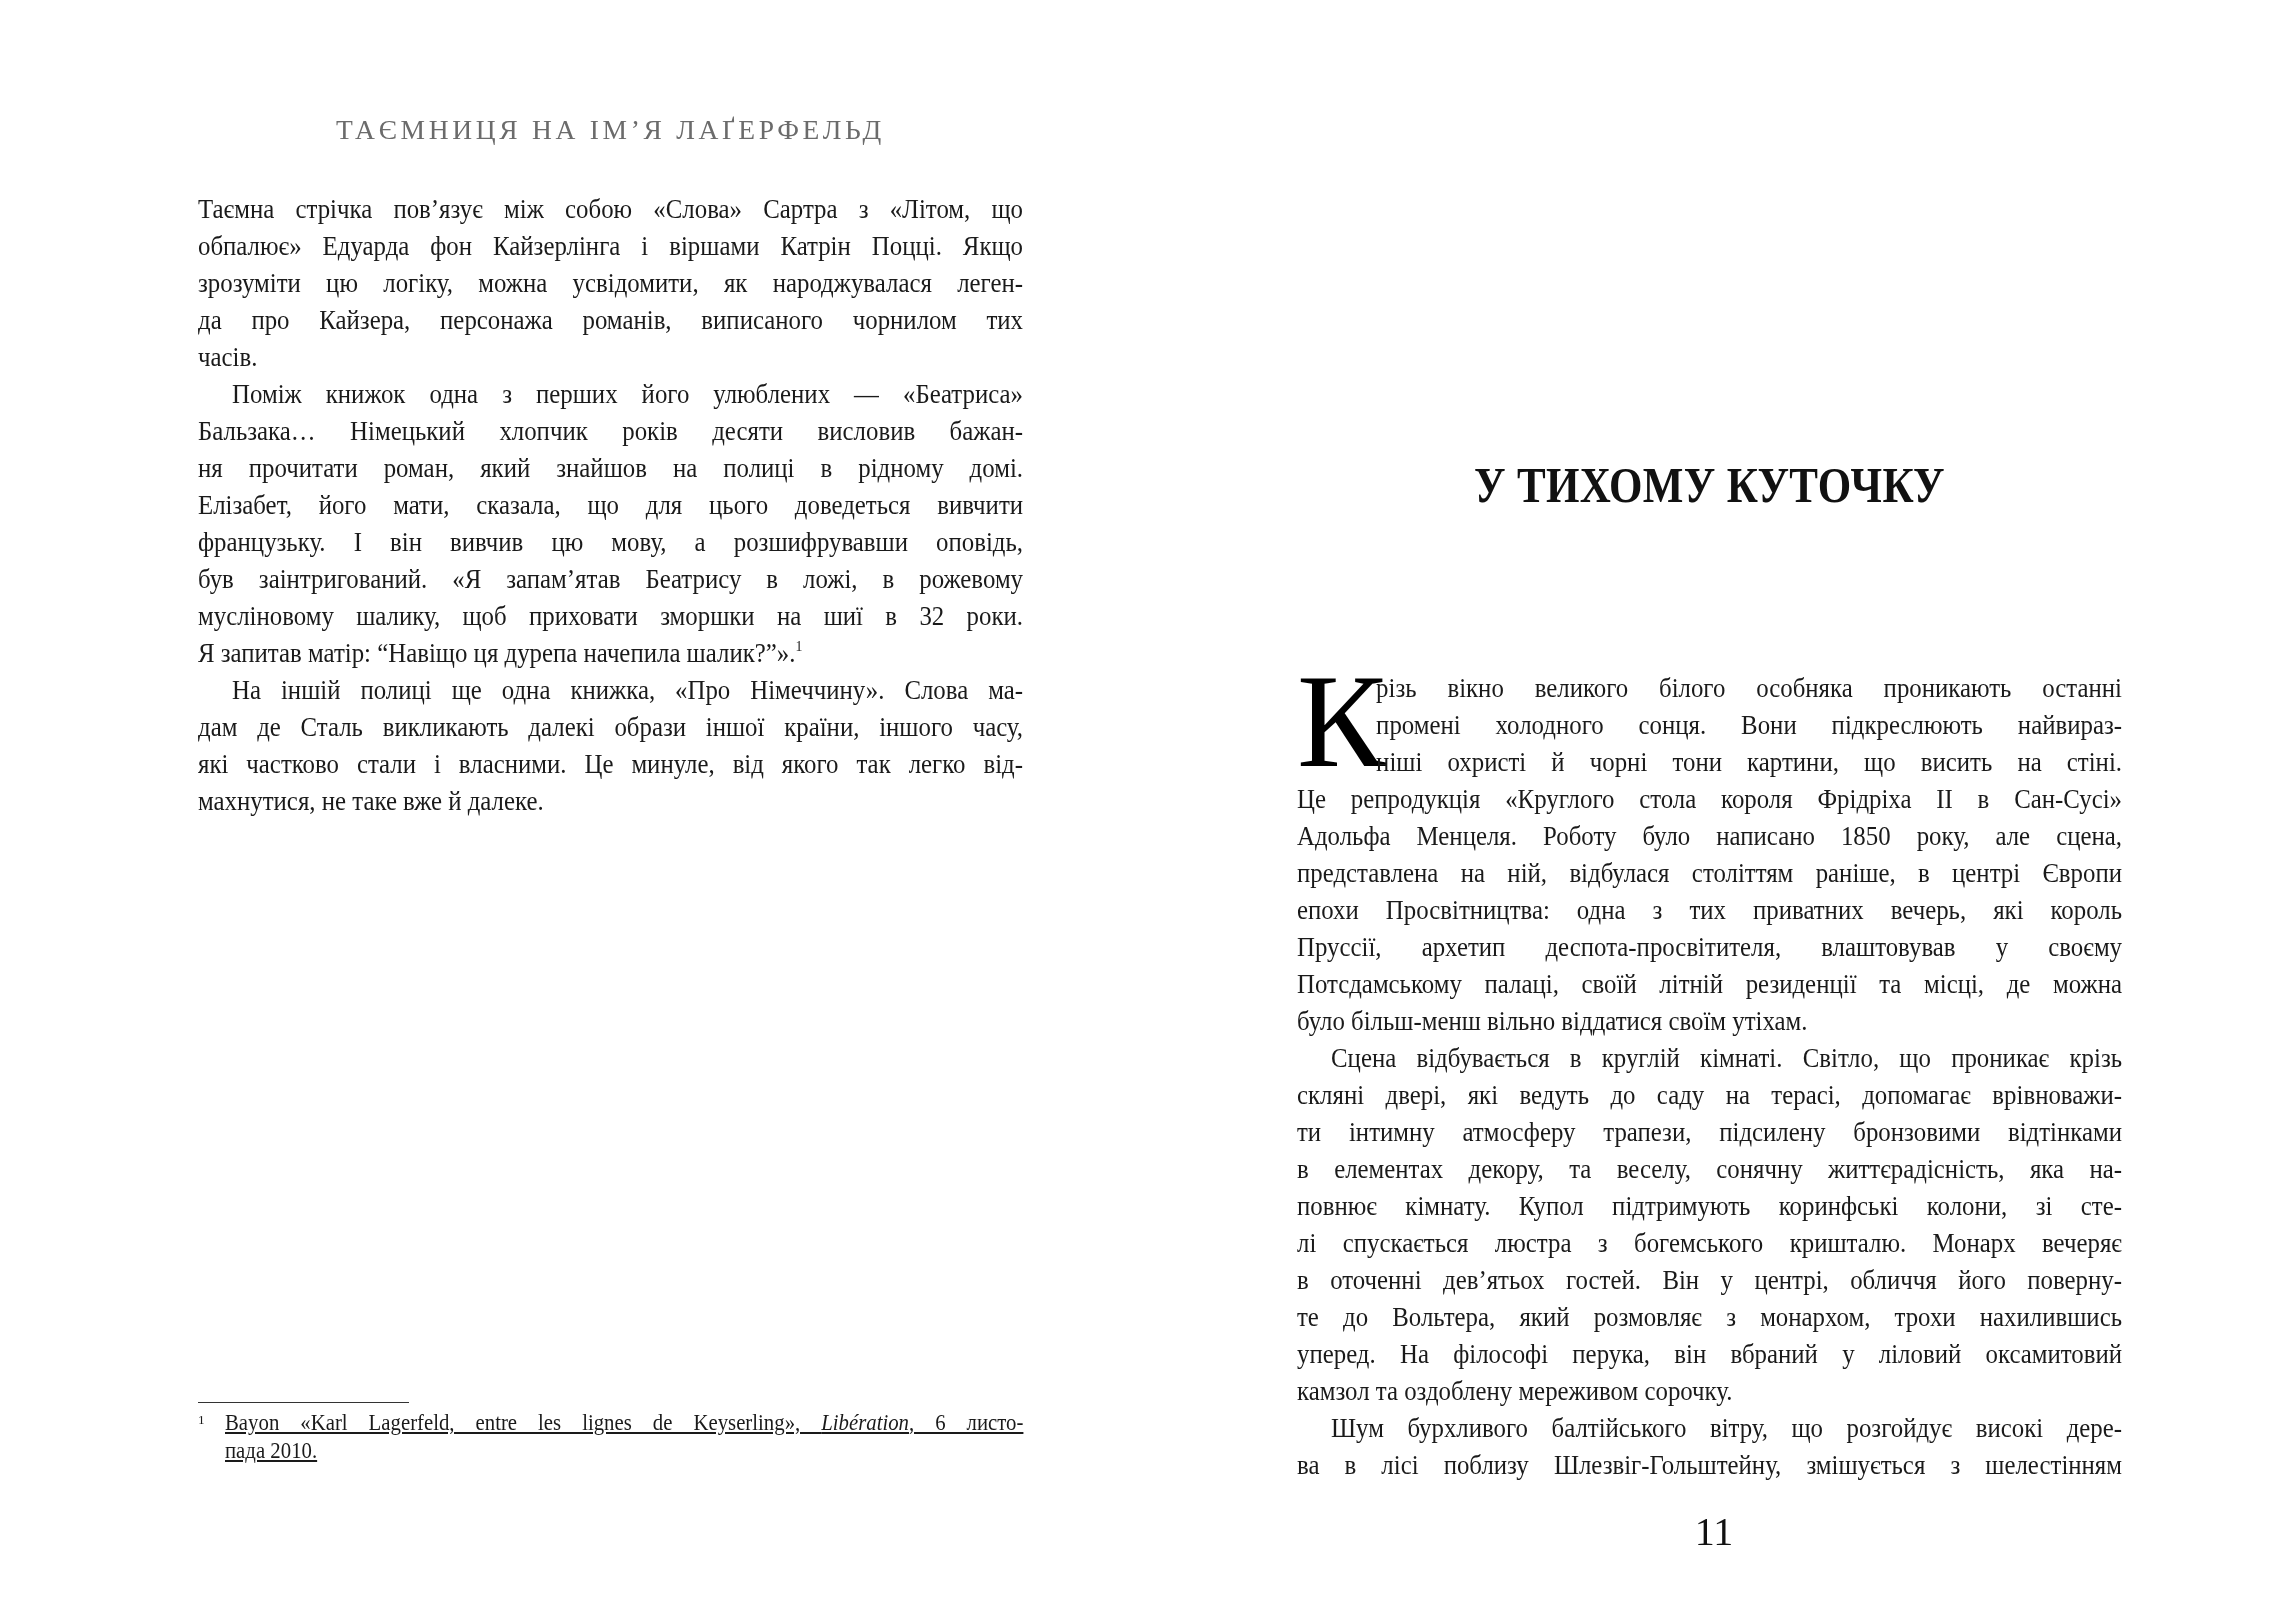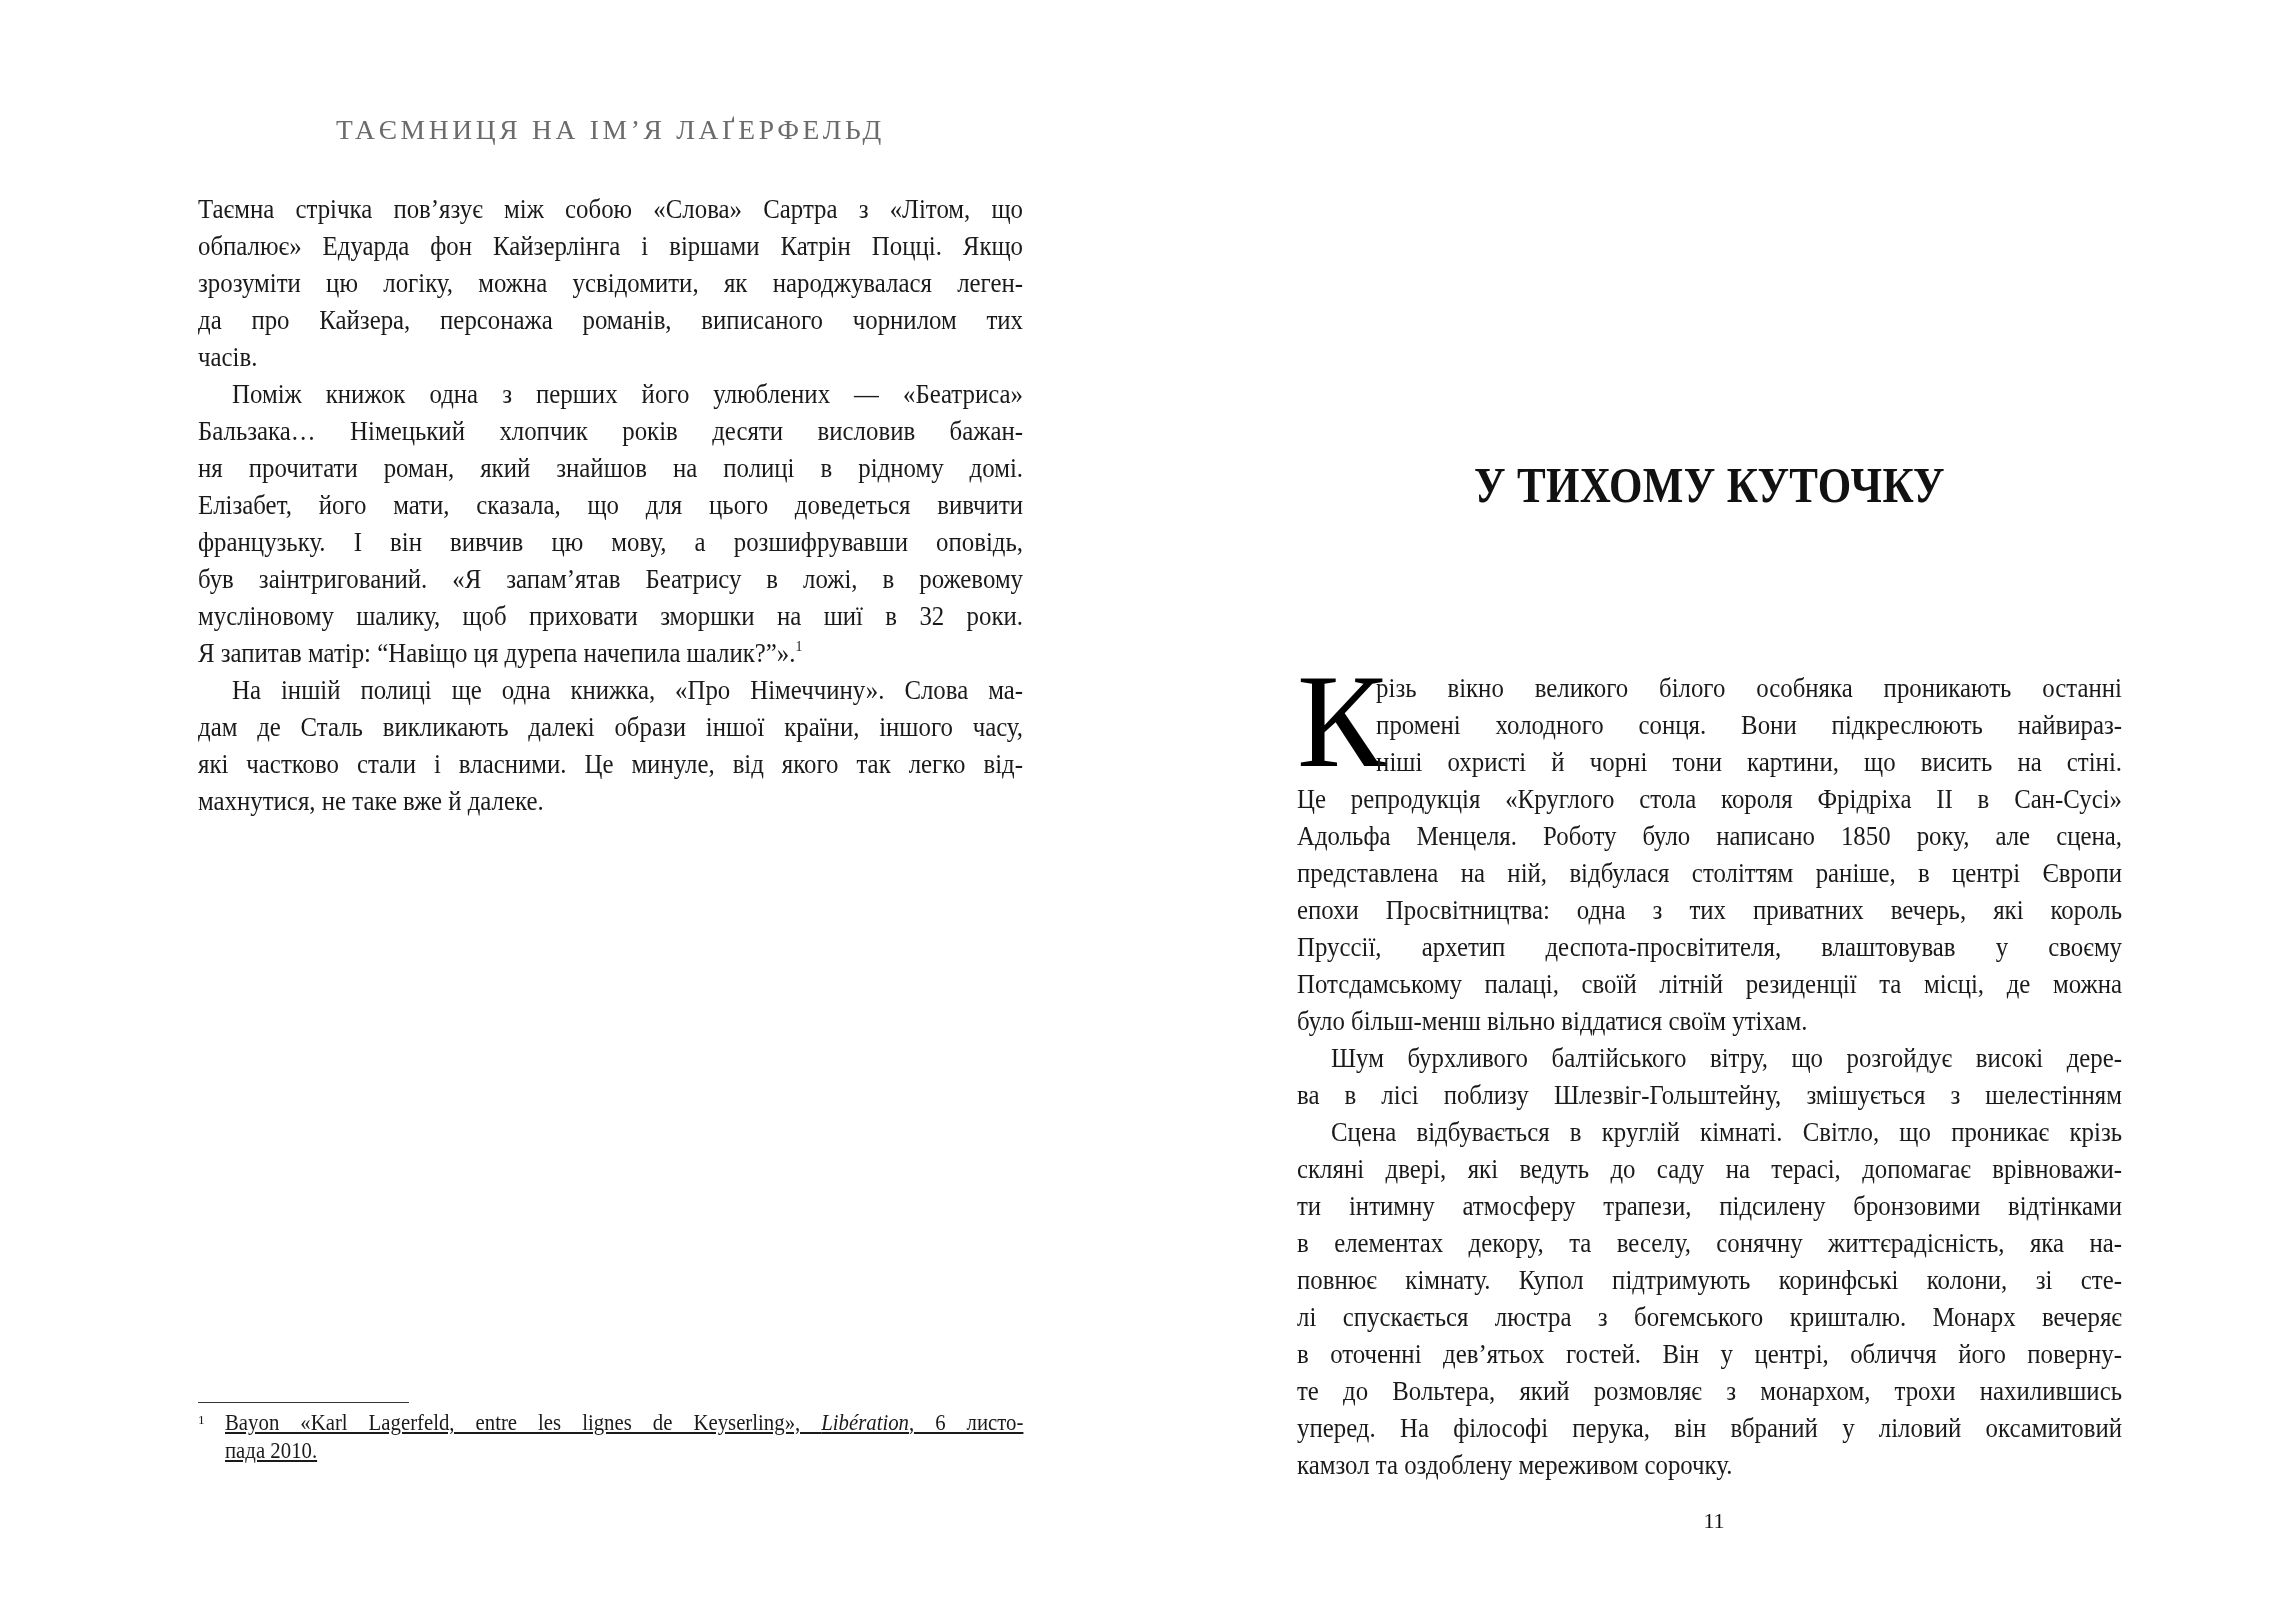--- a/index.html
+++ b/index.html
@@ -23,21 +23,21 @@
   .chapter-title { position: absolute; left: 137px; width: 825px; top: 440px; text-align: center;
                    font-size: 50px; font-weight: bold; color: #111; letter-spacing: 0.4px;
                    transform: scaleX(0.86); transform-origin: center; }
   .footnote-rule { position: absolute; left: 173px; top: 1386px; width: 211px; height: 0; border-top: 1.8px solid #333; }
   .footnote { position: absolute; left: 173px; top: 1393px; width: 825px; font-size: 22.6px; color: #1a1a1a; }
   .footnote .fline { display: block; height: 28px; line-height: 28px; white-space: nowrap; text-align: justify; text-align-last: justify;
                      transform: scaleX(0.92); transform-origin: left center; width: 108.7%; }
   .footnote .fline.last { text-align-last: left; }
   .footnote .fmark { position: absolute; left: 0; top: 0; font-size: 13.3px; line-height: 21px; }
   .footnote .ftext { padding-left: 26.6px; display: block; text-decoration: underline; }
-  .page-number { position: absolute; left: 1667px; top: 1492px; width: 44px; text-align: center; font-size: 22px; color: #111; }
+  .page-number { position: absolute; left: 1667px; top: 1492px; width: 44px; text-align: center; font-size: 40px; color: #111; }
 </style>
 </head>
 <body>
 
 <div class="page page-left">
   <div class="running-head">ТАЄМНИЦЯ НА ІМ’Я ЛАҐЕРФЕЛЬД</div>
 
   <div class="column col-left">
 
     <div>
@@ -90,33 +90,33 @@
       <span class="line">Це репродукція «Круглого стола короля Фрідріха II в Сан-Сусі»</span>
       <span class="line">Адольфа Менцеля. Роботу було написано 1850 року, але сцена,</span>
       <span class="line">представлена на ній, відбулася століттям раніше, в центрі Європи</span>
       <span class="line">епохи Просвітництва: одна з тих приватних вечерь, які король</span>
       <span class="line">Пруссії, архетип деспота-просвітителя, влаштовував у своєму</span>
       <span class="line">Потсдамському палаці, своїй літній резиденції та місці, де можна</span>
       <span class="line last">було більш-менш вільно віддатися своїм утіхам.</span>
     </div>
 
     <div>
-      <span class="line indent">Шум бурхливого балтійського вітру, що розгойдує високі дере-</span>
-      <span class="line">ва в лісі поблизу Шлезвіг-Гольштейну, змішується з шелестінням</span>
-    </div>
-
-    <div>
       <span class="line indent">Сцена відбувається в круглій кімнаті. Світло, що проникає крізь</span>
       <span class="line">скляні двері, які ведуть до саду на терасі, допомагає врівноважи-</span>
       <span class="line">ти інтимну атмосферу трапези, підсилену бронзовими відтінками</span>
       <span class="line">в елементах декору, та веселу, сонячну життєрадісність, яка на-</span>
       <span class="line">повнює кімнату. Купол підтримують коринфські колони, зі сте-</span>
       <span class="line">лі спускається люстра з богемського кришталю. Монарх вечеряє</span>
       <span class="line">в оточенні дев’ятьох гостей. Він у центрі, обличчя його поверну-</span>
       <span class="line">те до Вольтера, який розмовляє з монархом, трохи нахилившись</span>
       <span class="line">уперед. На філософі перука, він вбраний у ліловий оксамитовий</span>
       <span class="line last">камзол та оздоблену мереживом сорочку.</span>
     </div>
+
+    <div>
+      <span class="line indent">Шум бурхливого балтійського вітру, що розгойдує високі дере-</span>
+      <span class="line">ва в лісі поблизу Шлезвіг-Гольштейну, змішується з шелестінням</span>
+    </div>
   </div>
 
   <div class="page-number" style="left:532px;">11</div>
 </div>
 
 
 </body></html>

